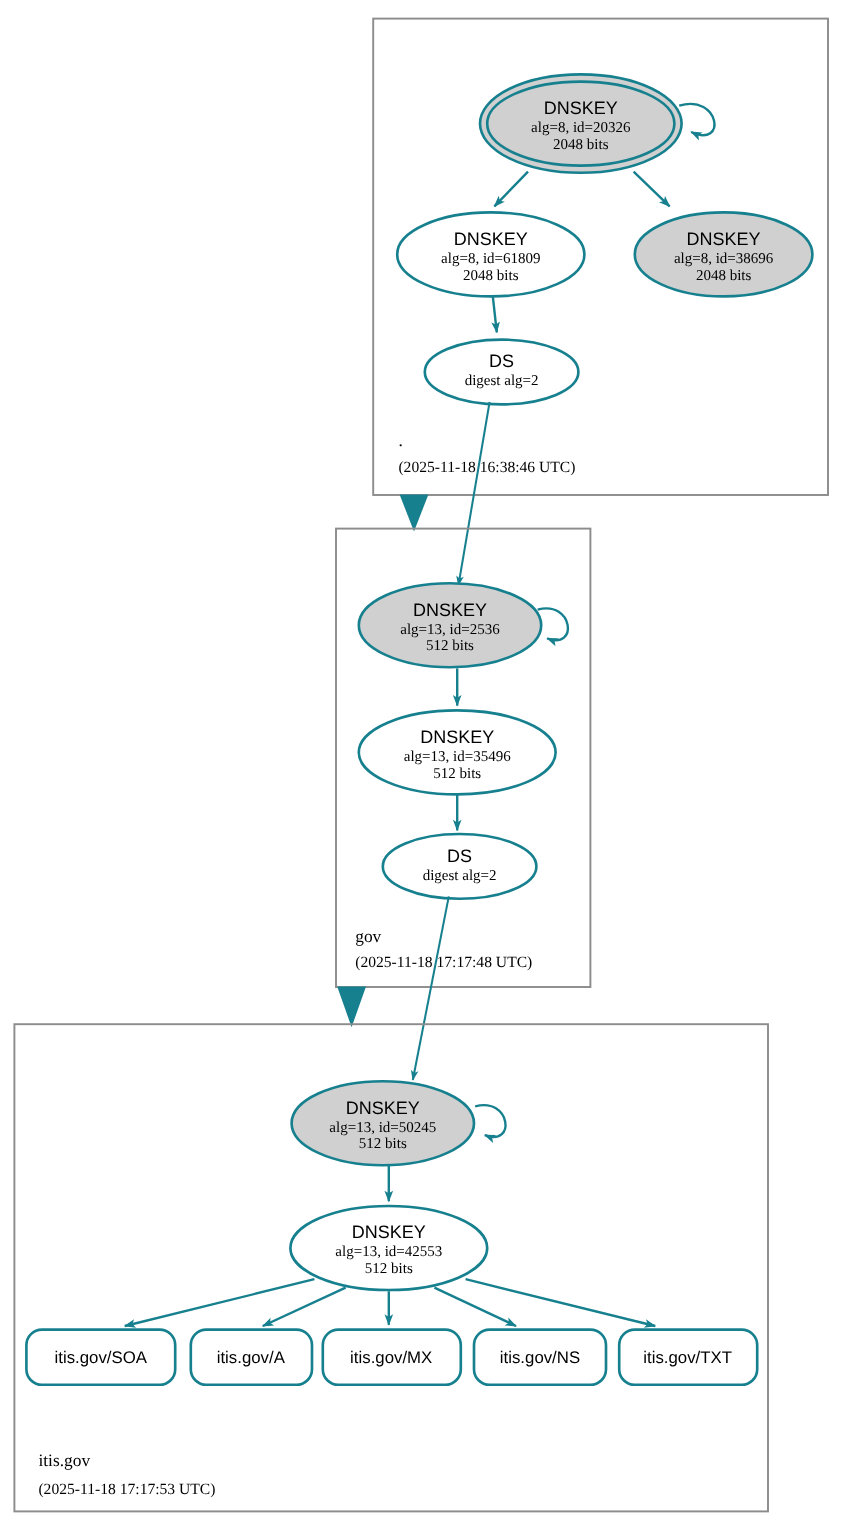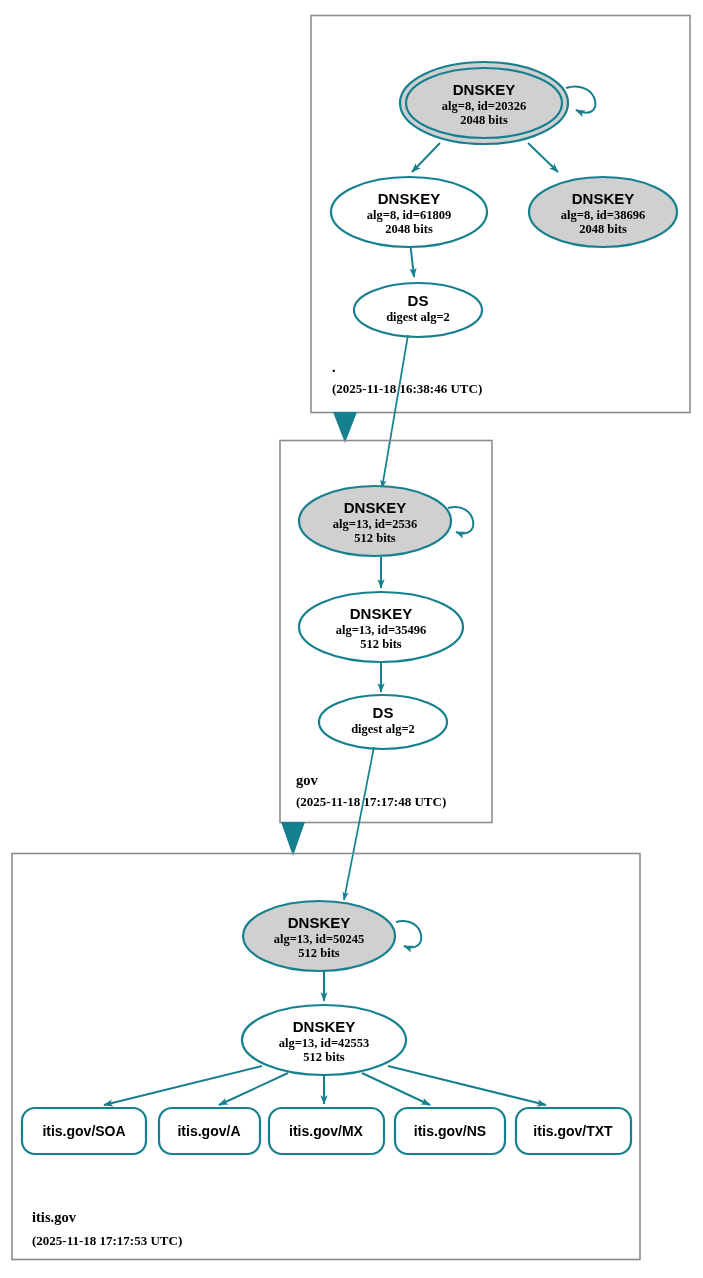--- a/index.html
+++ b/index.html
@@ -1,18 +1,18 @@
 <!DOCTYPE html>
 <html><head>
 <meta charset="utf-8">
 <style>
   html,body{margin:0;padding:0;background:#ffffff;}
   body{width:703px;height:1278px;overflow:hidden;
        font-family:"Liberation Serif",serif;}
-  #canvas{position:relative;width:642px;height:1278px;font-weight:bold;}
+  #canvas{position:relative;width:642px;height:1278px;}
   svg{display:block;}
   .zone-box{fill:none;stroke:#8c8c8c;stroke-width:1.6;}
   .node-ell{stroke:#17808f;stroke-width:2.2;}
   .node-ell.secure{fill:#d0d0d0;}
   .node-ell.plain{fill:#ffffff;}
   .rr-box{fill:#ffffff;stroke:#17808f;stroke-width:2.2;}
   .edge{fill:none;stroke:#17808f;stroke-width:2;}
   .edge-thin{fill:none;stroke:#17808f;stroke-width:1.7;}
   .loop{fill:none;stroke:#17808f;stroke-width:2;}
   .zone-trans{fill:#17808f;stroke:none;}

